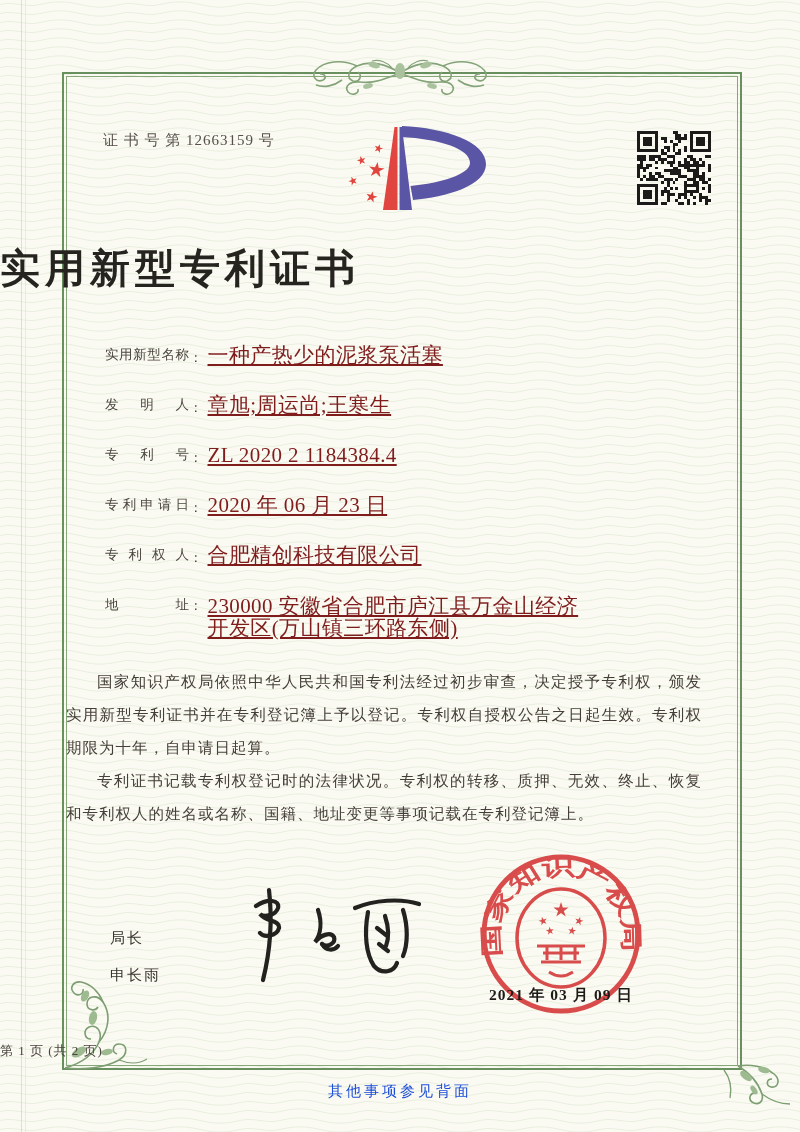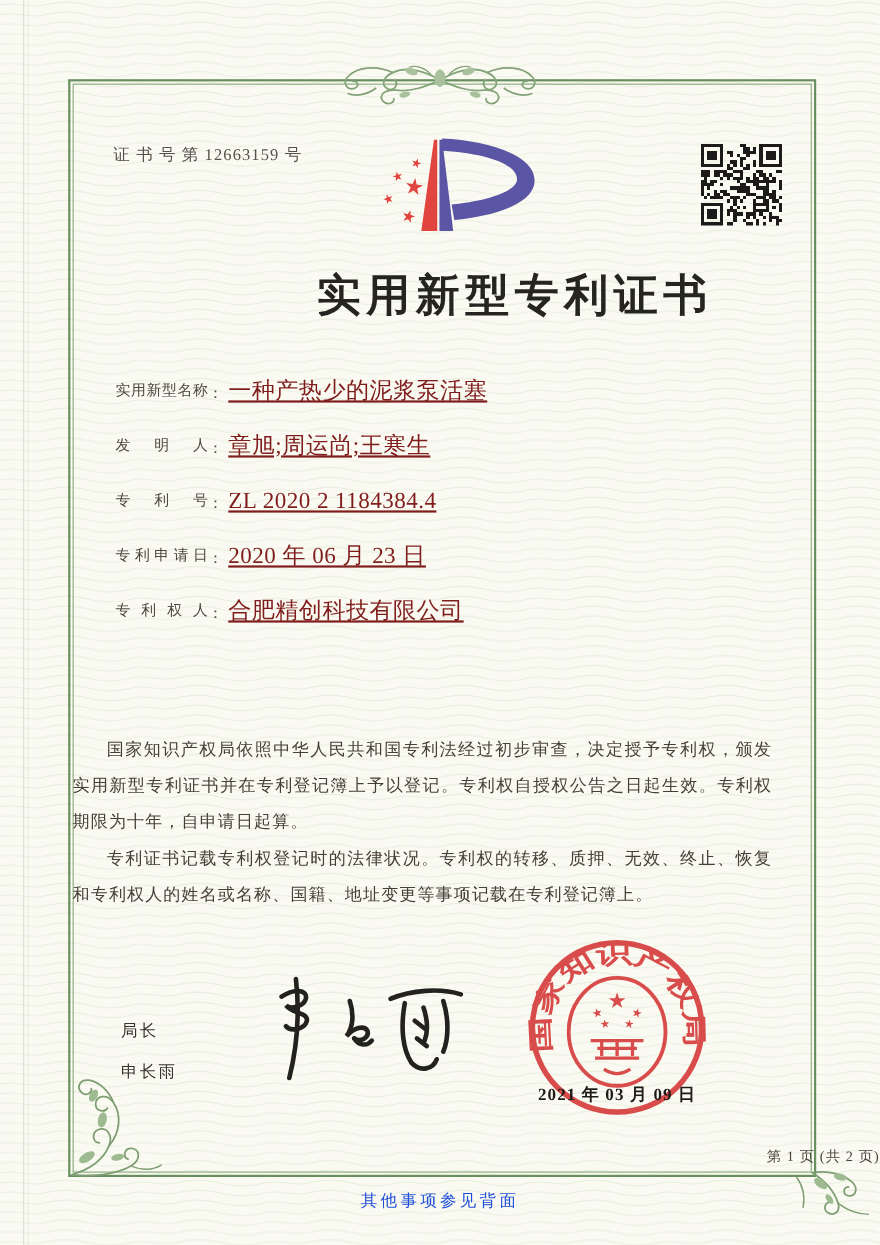--- a/index.html
+++ b/index.html
@@ -6,38 +6,38 @@
   body{background:#efeee6;font-family:"Liberation Serif","DejaVu Serif",serif;}
   .page{position:relative;width:800px;height:1132px;background:#fbfaf2;overflow:hidden;}
   .bgsvg{position:absolute;left:0;top:0;width:800px;height:1132px;z-index:0;}
   .edge-line{position:absolute;top:0;height:100%;width:1px;background:#c8d2c2;opacity:.65;z-index:1;}
   .frame{position:absolute;left:62px;top:72px;width:676px;height:994px;border:2px solid #68905e;z-index:2;}
   .frame-inner{position:absolute;inset:2px;border:1px solid #86a878;}
   .deco{position:absolute;z-index:3;}
   .cert-no{position:absolute;left:103px;top:131px;font-size:15px;color:#56514a;letter-spacing:1px;z-index:4;}
   .logo{position:absolute;left:338px;top:118px;z-index:4;}
   .qr{position:absolute;left:637px;top:131px;width:74px;height:74px;z-index:4;}
-  .title{position:absolute;left:0;top:241px;width:648px;text-align:right;font-size:40px;font-weight:700;letter-spacing:5px;color:#26241f;z-index:4;}
+  .title{position:absolute;left:0;top:241px;width:648px;text-align:left;font-size:40px;font-weight:700;letter-spacing:5px;color:#26241f;z-index:4;}
   .fields{position:absolute;left:105px;top:345px;width:610px;z-index:4;color:#46413a;}
   .frow{margin-bottom:27px;line-height:20px;white-space:nowrap;}
   .frow.addr{margin-bottom:20px;white-space:normal;}
   .flabel{display:inline-block;width:84px;font-size:13.5px;text-align:justify;text-align-last:justify;vertical-align:top;color:#4c473f;}
   .fcolon{font-size:13.5px;margin-right:5px;color:#4c473f;}
   .fvalue{font-size:21px;color:#7f1d1d;letter-spacing:.4px;text-decoration:underline;}
   .addr .fvalue{display:inline-block;width:392px;vertical-align:top;white-space:normal;line-height:22px;}
   .grant{display:flex;}
   .gpair{white-space:nowrap;}
   .gpair.first{width:248px;}
   .paras{position:absolute;left:66px;top:665px;width:636px;z-index:4;font-size:15.5px;line-height:33px;letter-spacing:1px;color:#443f37;text-align:justify;}
   .paras p{margin:0;text-indent:2em;}
   .signer{position:absolute;left:110px;top:920px;z-index:4;color:#37332c;font-size:15px;line-height:37px;letter-spacing:2px;}
   .signature{position:absolute;left:222px;top:882px;z-index:5;}
   .sealwrap{position:absolute;left:461px;top:834px;z-index:5;}
   .seal-date{position:absolute;left:471px;top:985px;width:180px;text-align:center;font-size:15.5px;font-weight:700;color:#1e1b17;letter-spacing:1px;z-index:6;}
-  .page-num{position:absolute;left:0;top:1042px;width:800px;text-align:right;font-size:13px;color:#4a453e;letter-spacing:1px;z-index:4;}
+  .page-num{position:absolute;left:0;top:1042px;width:800px;text-align:left;font-size:13px;color:#4a453e;letter-spacing:1px;z-index:4;}
   .back-note{position:absolute;left:0;top:1082px;width:800px;text-align:center;font-size:15px;color:#1d4ed8;letter-spacing:3px;z-index:4;}
 </style>
 </head>
 <body>
 
 <div class="page">
 
   <svg class="bgsvg" width="800" height="1132">
     <defs>
       <pattern id="waves" width="120" height="9" patternUnits="userSpaceOnUse">
@@ -439,20 +439,23 @@
     </div>
     <div class="frow">
       <span class="flabel">专利号</span><span class="fcolon">：</span><span class="fvalue">ZL 2020 2 1184384.4</span>
     </div>
     <div class="frow">
       <span class="flabel">专利申请日</span><span class="fcolon">：</span><span class="fvalue">2020 年 06 月 23 日</span>
     </div>
     <div class="frow">
       <span class="flabel">专利权人</span><span class="fcolon">：</span><span class="fvalue">合肥精创科技有限公司</span>
     </div>
+    <div class="frow addr">
+      <span class="flabel">地址</span><span class="fcolon">：</span><span class="fvalue">230000 安徽省合肥市庐江县万金山经济开发区(万山镇三环路东侧)</span>
+    </div>
   </div>
 
   <div class="paras">
     <p>国家知识产权局依照中华人民共和国专利法经过初步审查，决定授予专利权，颁发实用新型专利证书并在专利登记簿上予以登记。专利权自授权公告之日起生效。专利权期限为十年，自申请日起算。</p>
     <p>专利证书记载专利权登记时的法律状况。专利权的转移、质押、无效、终止、恢复和专利权人的姓名或名称、国籍、地址变更等事项记载在专利登记簿上。</p>
   </div>
 
   <div class="signer">
     <div>局长</div>
     <div>申长雨</div>

